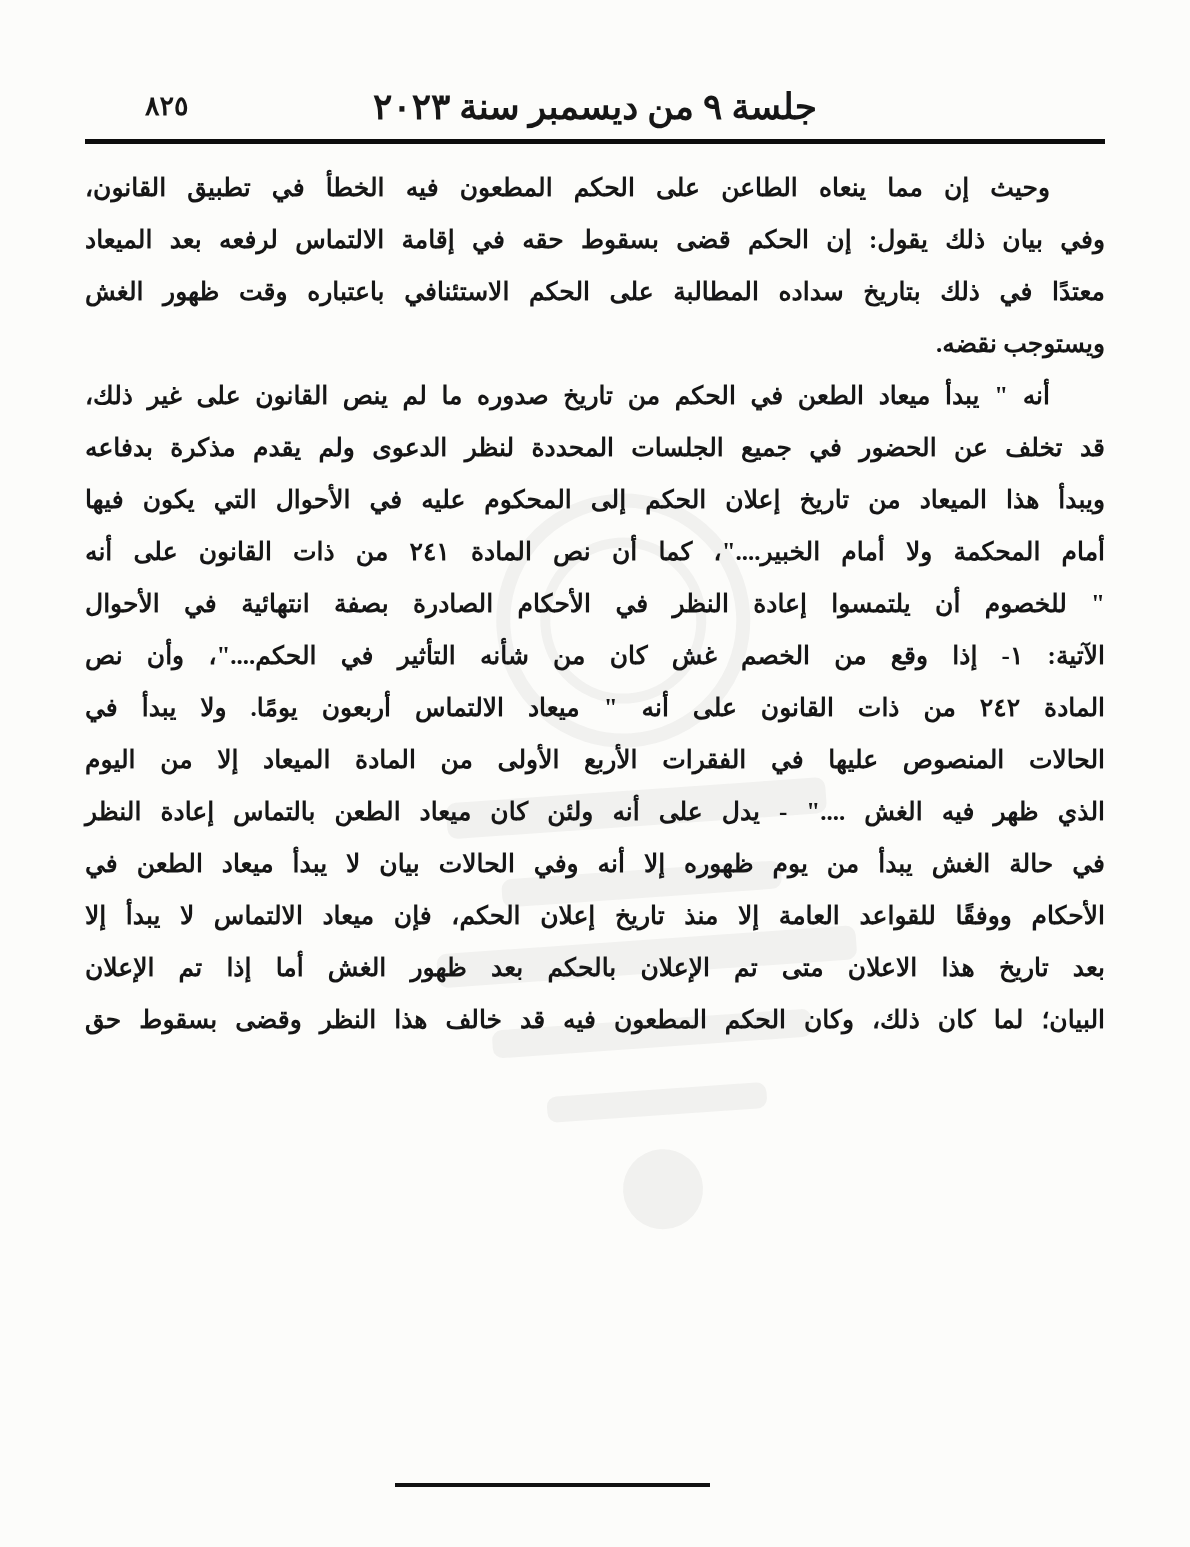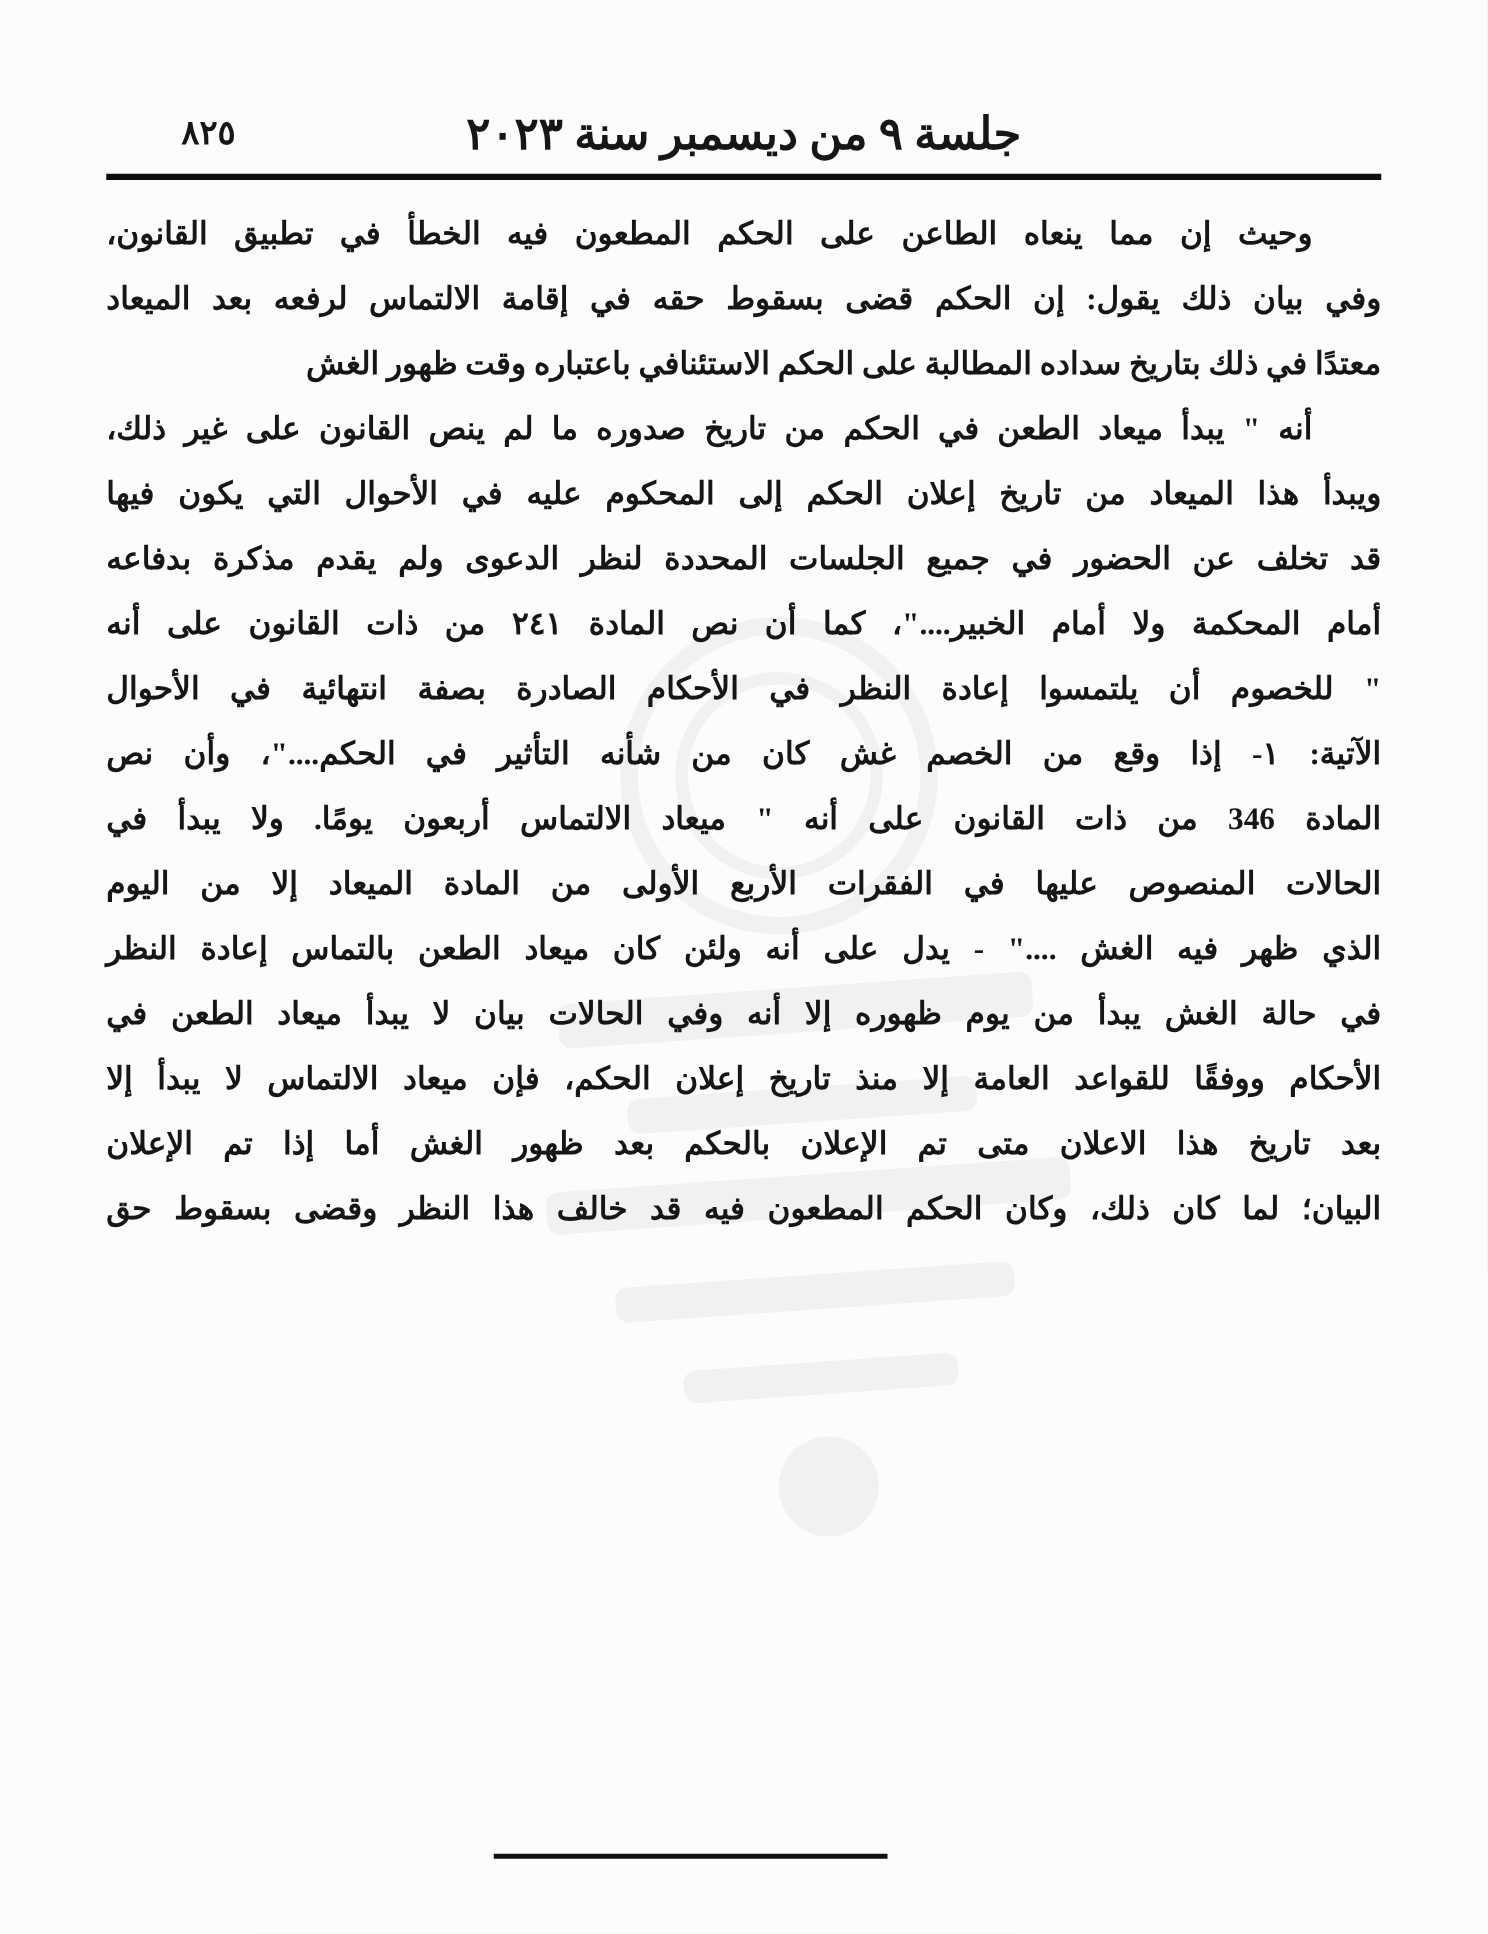--- a/index.html
+++ b/index.html
@@ -105,29 +105,30 @@
     <div class="session-title">جلسة ٩ من ديسمبر سنة ٢٠٢٣</div>
   </div>
 
   <div class="header-rule"></div>
 
   <div class="body-text">
     <div class="para para-plea">
         <div class="tline">وحيث إن مما ينعاه الطاعن على الحكم المطعون فيه الخطأ في تطبيق القانون،</div>
         <div class="tline">وفي بيان ذلك يقول: إن الحكم قضى بسقوط حقه في إقامة الالتماس لرفعه بعد الميعاد</div>
         <div class="tline">معتدًا في ذلك بتاريخ سداده المطالبة على الحكم الاستئنافي باعتباره وقت ظهور الغش</div>
+        <div class="tline">ويستوجب نقضه.</div>
       </div>
     <div class="para para-ruling">
         <div class="tline">أنه " يبدأ ميعاد الطعن في الحكم من تاريخ صدوره ما لم ينص القانون على غير ذلك،</div>
+        <div class="tline">قد تخلف عن الحضور في جميع الجلسات المحددة لنظر الدعوى ولم يقدم مذكرة بدفاعه</div>
         <div class="tline">ويبدأ هذا الميعاد من تاريخ إعلان الحكم إلى المحكوم عليه في الأحوال التي يكون فيها</div>
-        <div class="tline">قد تخلف عن الحضور في جميع الجلسات المحددة لنظر الدعوى ولم يقدم مذكرة بدفاعه</div>
         <div class="tline">أمام المحكمة ولا أمام الخبير...."، كما أن نص المادة ٢٤١ من ذات القانون على أنه</div>
         <div class="tline">" للخصوم أن يلتمسوا إعادة النظر في الأحكام الصادرة بصفة انتهائية في الأحوال</div>
         <div class="tline">الآتية: ١- إذا وقع من الخصم غش كان من شأنه التأثير في الحكم...."، وأن نص</div>
-        <div class="tline">المادة 346 من ذات القانون على أنه " ميعاد الالتماس أربعون يومًا. ولا يبدأ في</div>
+        <div class="tline">المادة ٢٤٢ من ذات القانون على أنه " ميعاد الالتماس أربعون يومًا. ولا يبدأ في</div>
         <div class="tline">الحالات المنصوص عليها في الفقرات الأربع الأولى من المادة الميعاد إلا من اليوم</div>
         <div class="tline">الذي ظهر فيه الغش ...." - يدل على أنه ولئن كان ميعاد الطعن بالتماس إعادة النظر</div>
         <div class="tline">في حالة الغش يبدأ من يوم ظهوره إلا أنه وفي الحالات بيان لا يبدأ ميعاد الطعن في</div>
         <div class="tline">الأحكام ووفقًا للقواعد العامة إلا منذ تاريخ إعلان الحكم، فإن ميعاد الالتماس لا يبدأ إلا</div>
         <div class="tline">بعد تاريخ هذا الاعلان متى تم الإعلان بالحكم بعد ظهور الغش أما إذا تم الإعلان</div>
         <div class="tline">البيان؛ لما كان ذلك، وكان الحكم المطعون فيه قد خالف هذا النظر وقضى بسقوط حق</div>
       </div>
   </div>
 
   <div class="bottom-rule"></div>

